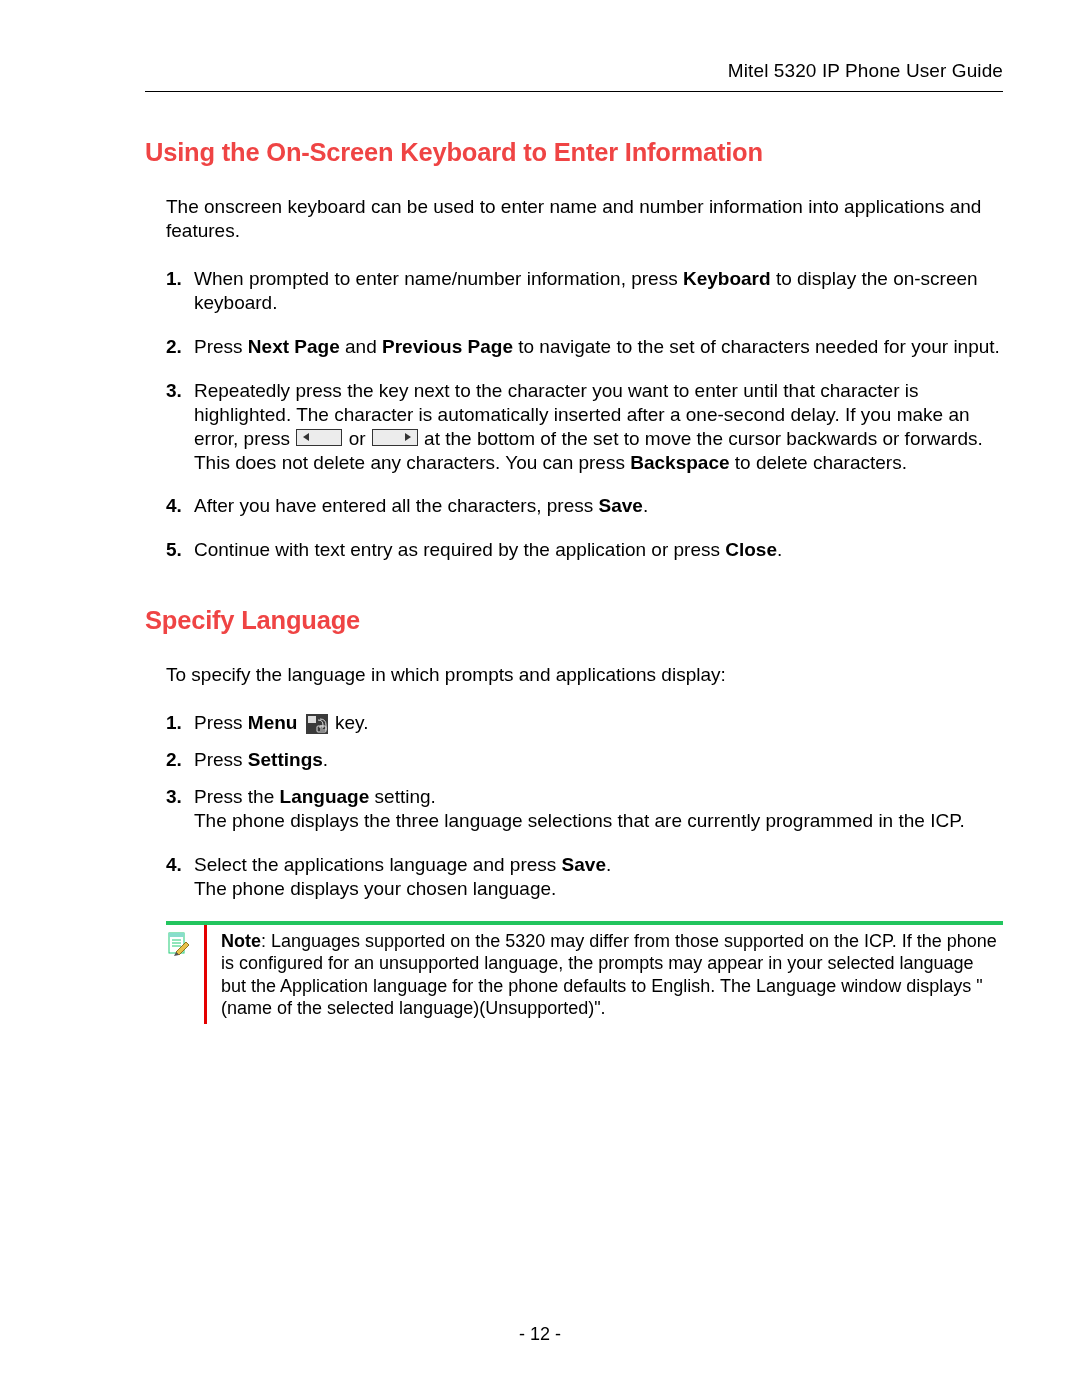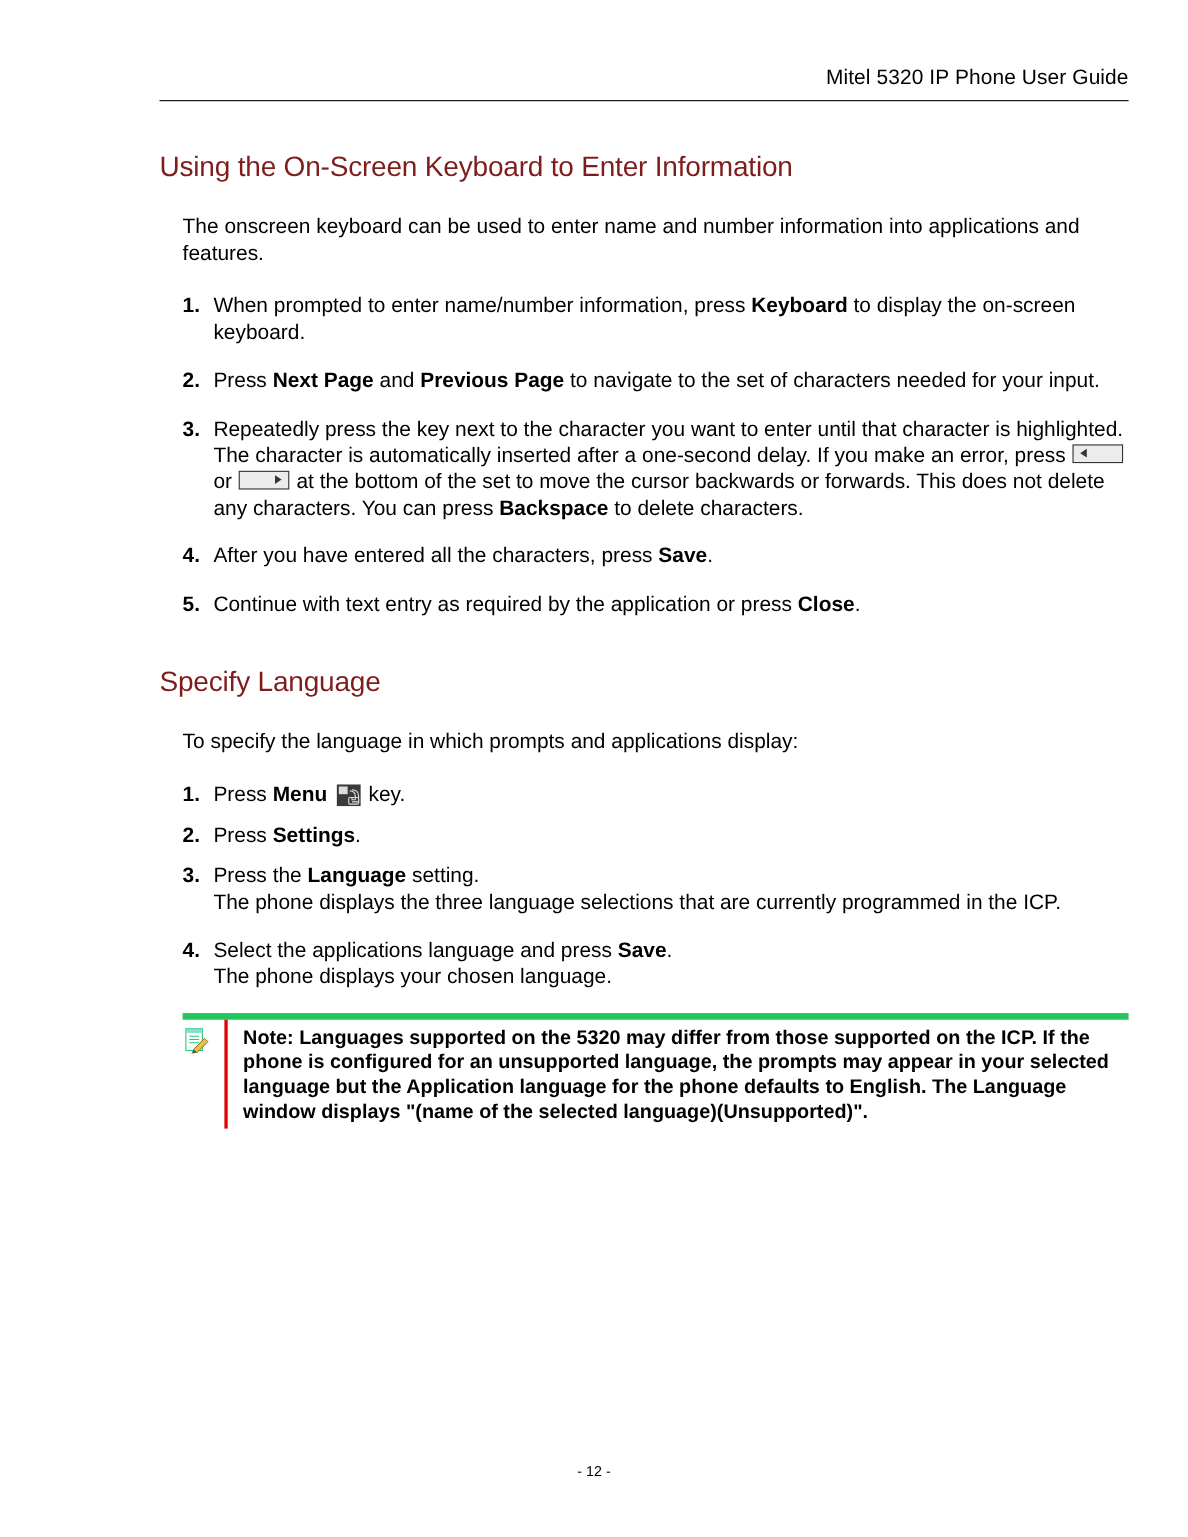--- a/index.html
+++ b/index.html
@@ -9,33 +9,33 @@
     font-family: Arial, Helvetica, sans-serif;
     color: #000;
     width: 1080px;
     height: 1397px;
   }
   .page {
     position: relative;
     width: 1080px;
     height: 1397px;
     box-sizing: border-box;
-    padding: 60px 54px 0 145px;
+    padding: 60px 77px 0 145px;
   }
   .header-title {
     text-align: right;
     font-size: 19px;
     letter-spacing: 0.1px;
     color: #000;
     padding-bottom: 9px;
     border-bottom: 1px solid #000;
   }
   h1.section {
-    color: #7f1d1d;
-    font-weight: normal;
+    color: #ef4444;
+    font-weight: bold;
     font-size: 25.5px;
     margin: 46px 0 28px 0;
     letter-spacing: -0.2px;
   }
   .body-block {
     margin-left: 21px;
     font-size: 19px;
     line-height: 1.26;
   }
   p.intro {
@@ -85,24 +85,23 @@
     border-left: 6px solid #333;
   }
   .menu-icon {
     display: inline-block;
     width: 22px;
     height: 20px;
     vertical-align: -5px;
     margin: 0 2px 0 3px;
   }
   .note-box {
-    border-top: 6px solid #22c55e;
+    border-top: 4px solid #22c55e;
     position: relative;
     padding-top: 0;
-    font-weight: bold;
   }
   .note-row {
     display: flex;
     align-items: stretch;
   }
   .note-icon-cell {
     flex: 0 0 38px;
     padding: 7px 0 0 0;
     display: flex;
     justify-content: flex-start;
@@ -115,21 +114,21 @@
     flex: 1;
     padding: 5px 0 5px 14px;
     font-size: 18px;
     line-height: 1.24;
   }
   .footer-page {
     position: absolute;
     left: 0; right: 0;
     bottom: 52px;
     text-align: center;
-    font-size: 13px;
+    font-size: 18px;
   }
 </style>
 </head>
 <body>
 
 <div class="page">
 
   <div class="header-title">Mitel 5320 IP Phone User Guide</div>
 
   <h1 class="section">Using the On-Screen Keyboard to Enter Information</h1>

